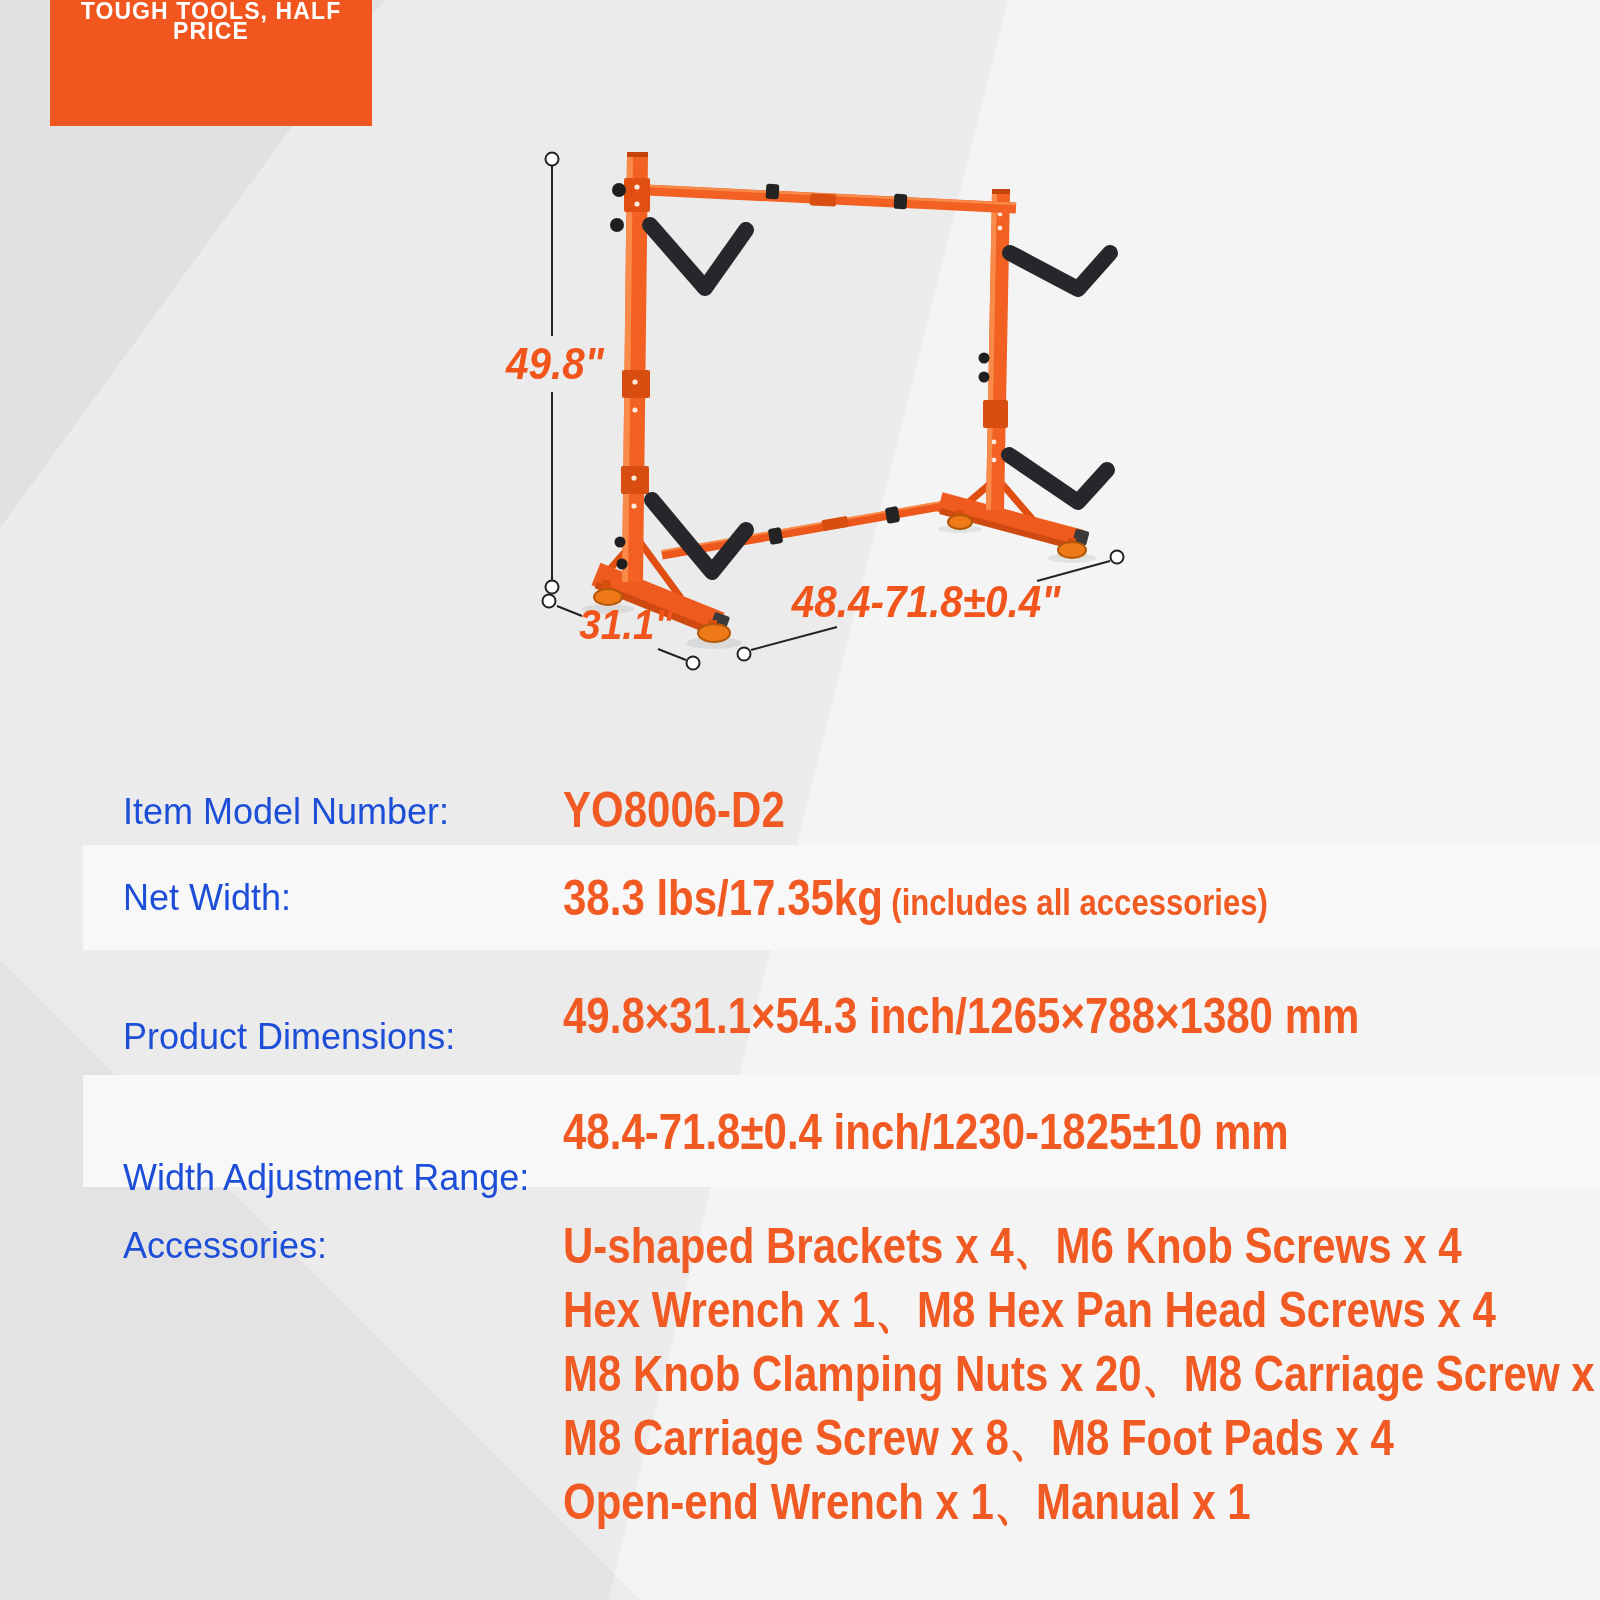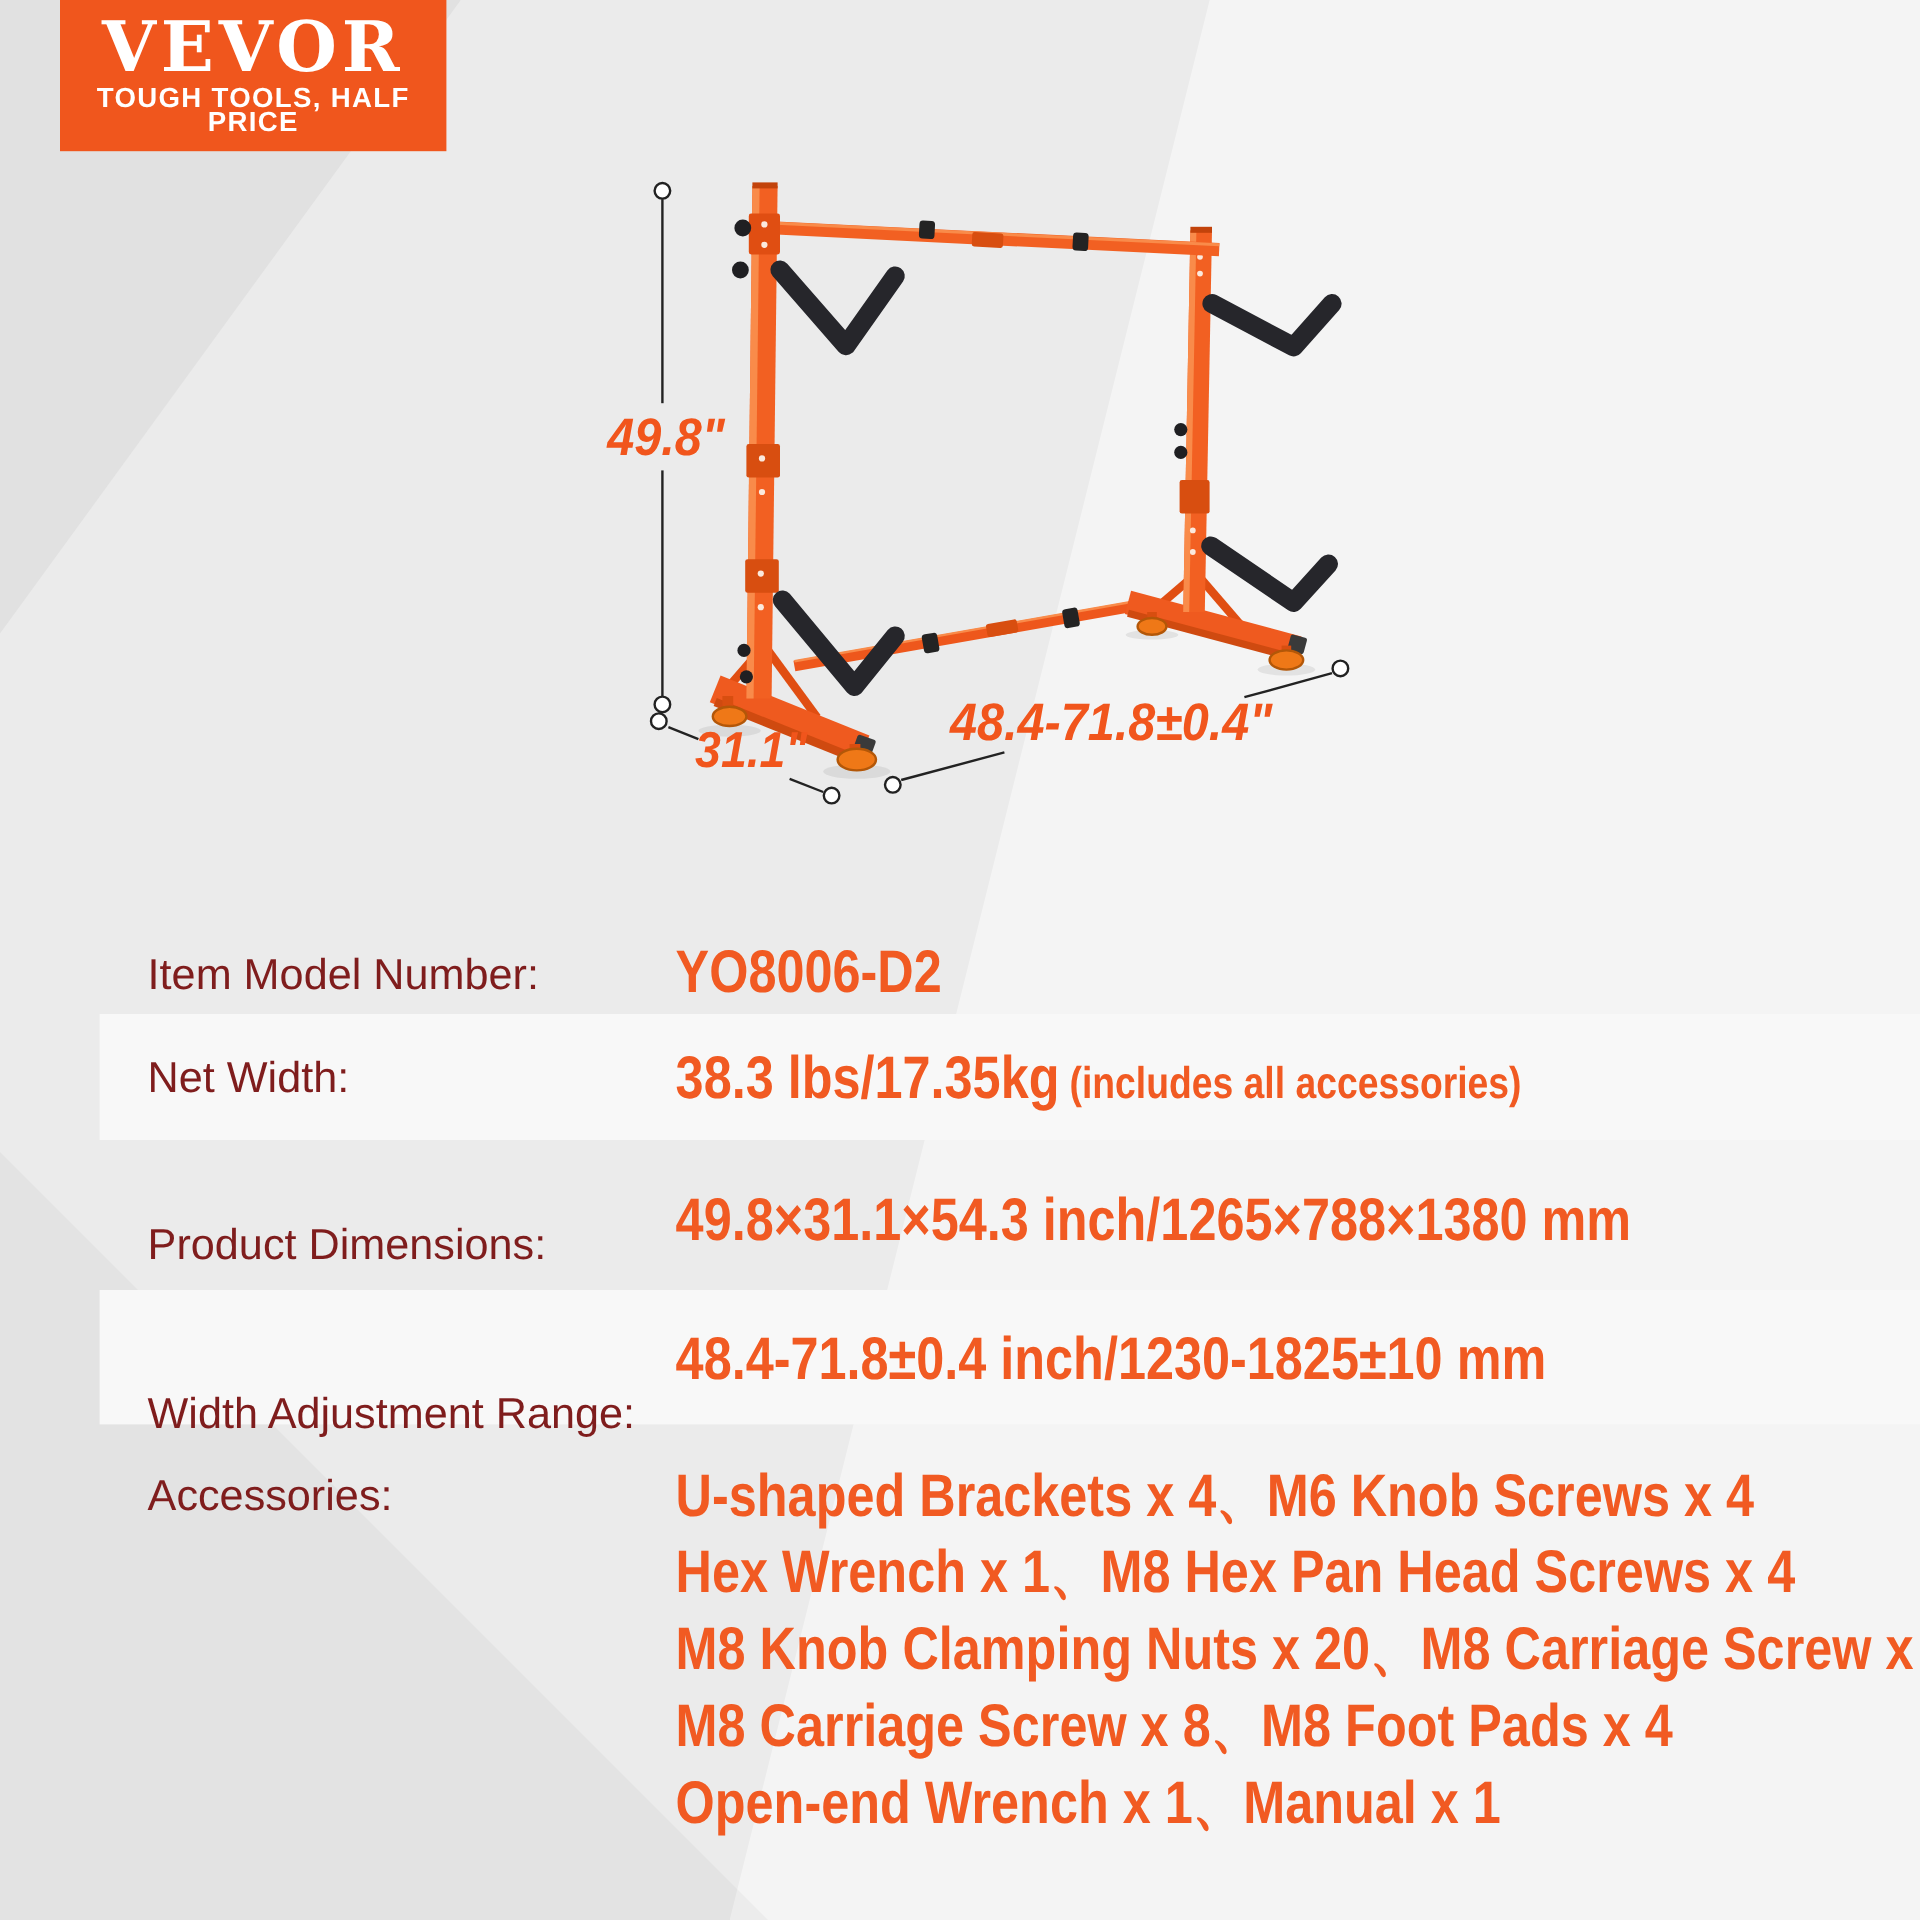--- a/index.html
+++ b/index.html
@@ -37,21 +37,21 @@
     font-size:23px;font-weight:bold;letter-spacing:1.1px;line-height:20px;
     margin-top:1px;
   }
   .band{
     position:absolute;left:83px;right:0;background:#f8f8f8;
   }
   .band.b1{top:845px;height:105px;}
   .band.b2{top:1075px;height:112px;}
   .spec-label{
     position:absolute;left:123px;font-size:36px;line-height:36px;
-    color:#7f1d1d;white-space:nowrap;
+    color:#1d4ed8;white-space:nowrap;
   }
   .spec-value{
     position:absolute;left:563px;font-size:50px;line-height:50px;
     font-weight:bold;color:#f15a22;white-space:nowrap;
     transform:scaleX(0.84);transform-origin:0 50%;
   }
   .spec-value .note{font-size:37px;margin-left:10px;}
   .acc-block{
     position:absolute;left:563px;top:1214px;font-size:50px;line-height:64px;
     font-weight:bold;color:#f15a22;white-space:nowrap;
@@ -64,21 +64,20 @@
   }
 </style>
 </head>
 <body>
 
 <div class="bg-wedge-topleft"></div>
 <div class="bg-sweep-right"></div>
 <div class="bg-wedge-bottomleft"></div>
 
 <div class="logo">
-  <div class="brand-name">VEVOR</div>
   <div class="brand-tagline">TOUGH TOOLS, HALF PRICE</div>
 </div>
 
 <svg class="rack" viewBox="0 0 760 560" xmlns="http://www.w3.org/2000/svg">
 
   <g>
     <ellipse cx="108" cy="479" rx="26" ry="5" fill="rgba(0,0,0,0.07)"></ellipse>
     <ellipse cx="214" cy="513" rx="28" ry="6" fill="rgba(0,0,0,0.07)"></ellipse>
     <ellipse cx="460" cy="399" rx="22" ry="4" fill="rgba(0,0,0,0.07)"></ellipse>
     <ellipse cx="572" cy="428" rx="24" ry="5" fill="rgba(0,0,0,0.07)"></ellipse>

